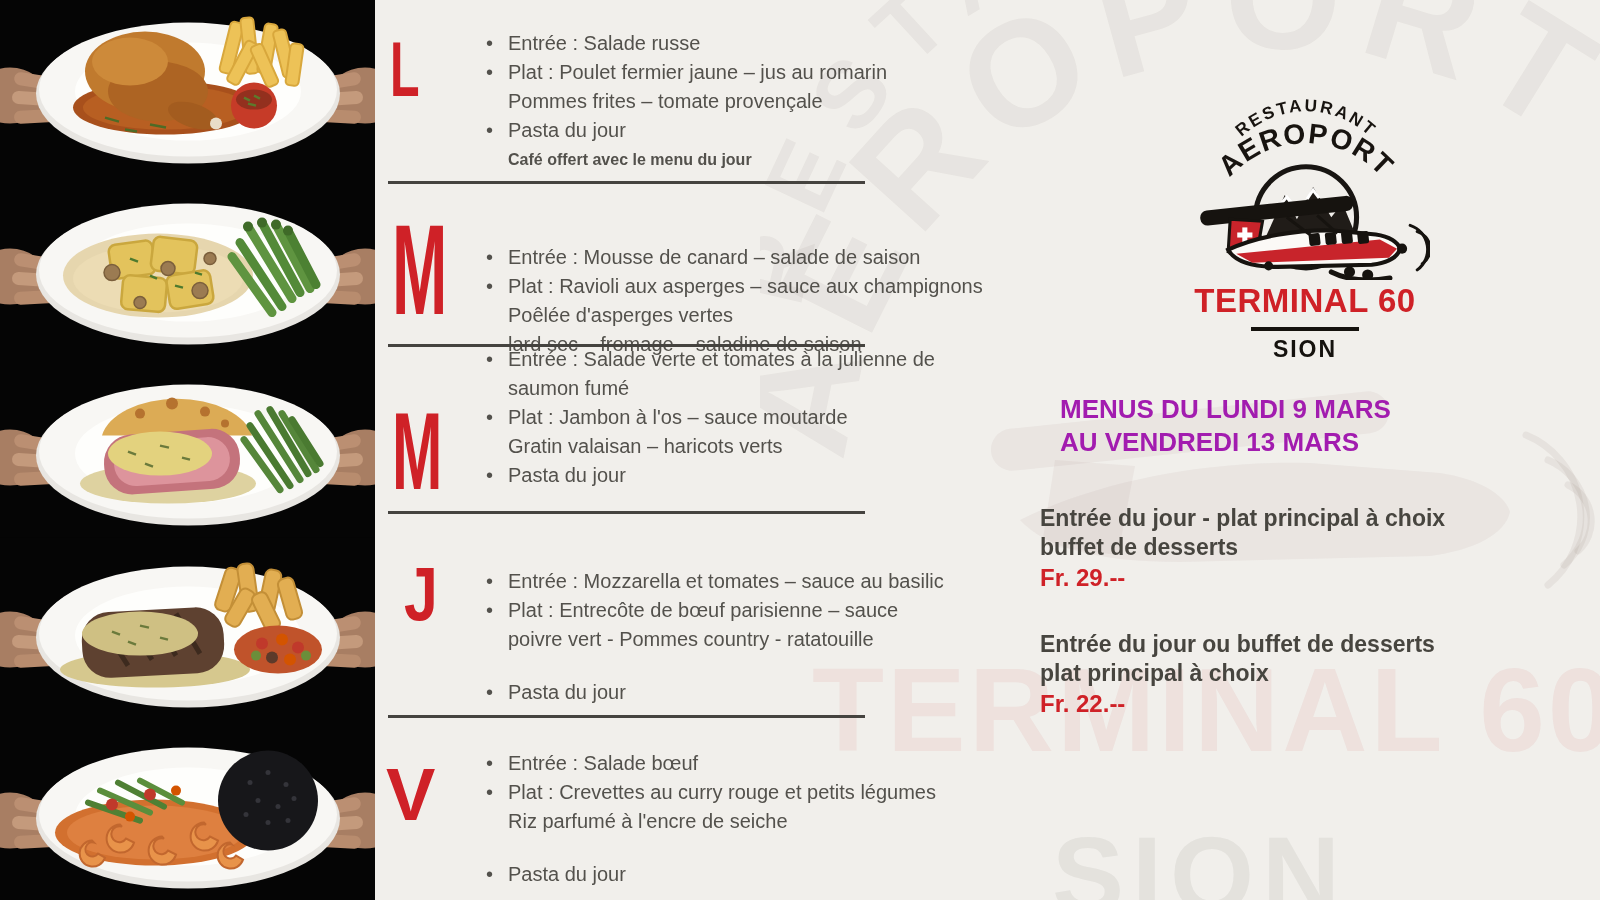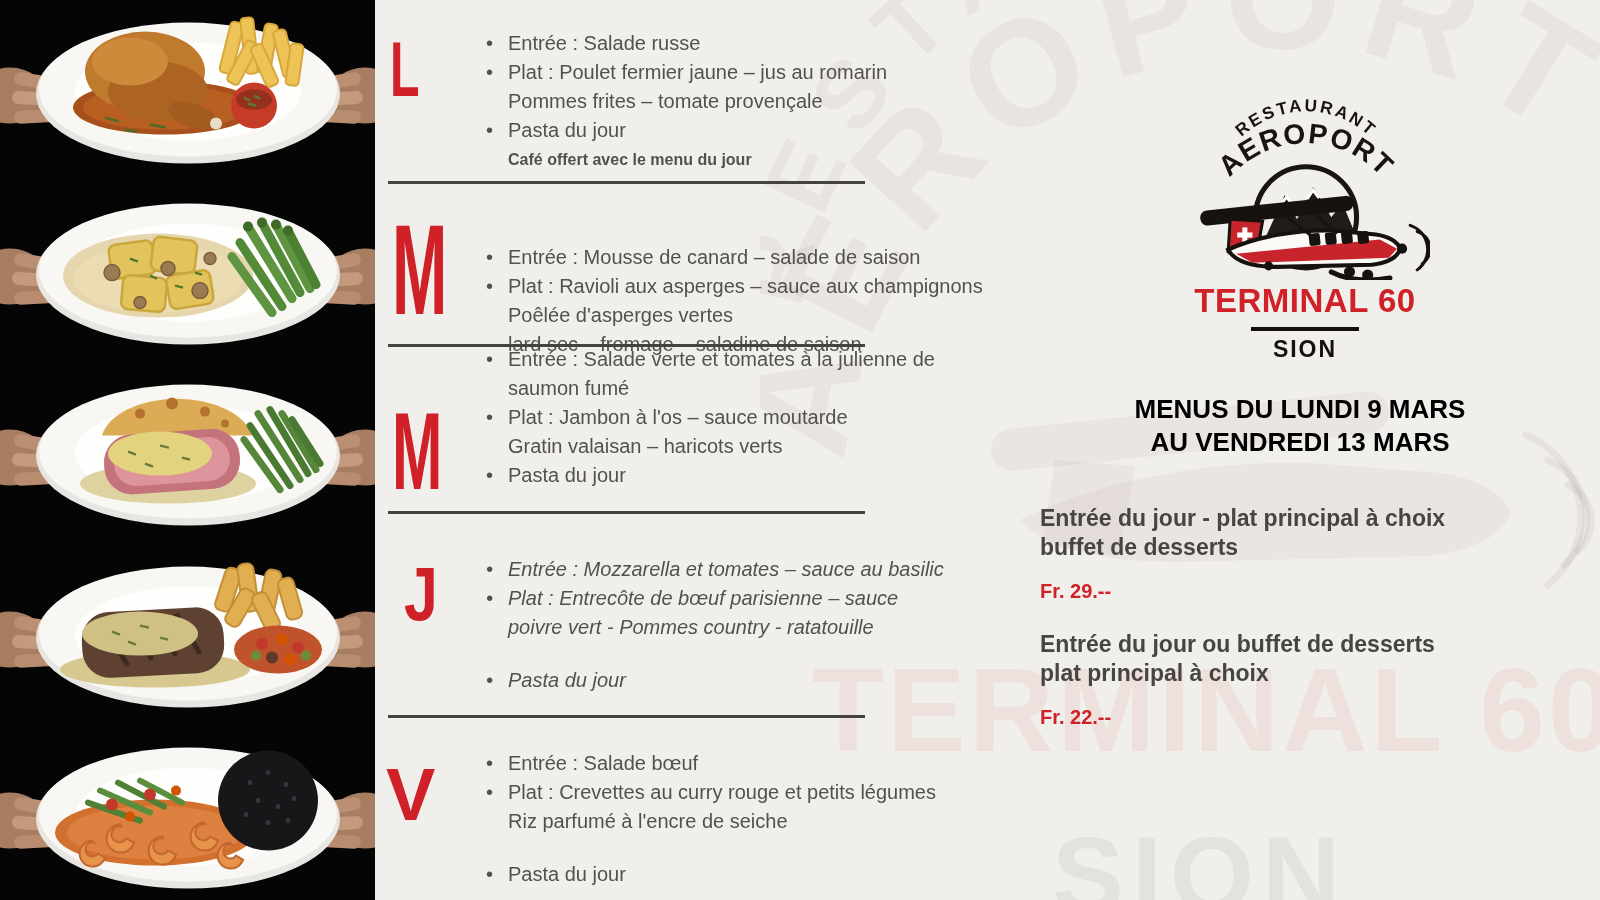--- a/index.html
+++ b/index.html
@@ -37,26 +37,26 @@
   .line.note{font-weight:700;font-size:16px;}
   .line.gap{margin-top:24px;}
   .separator{position:absolute;left:388px;width:477px;height:3px;background:#45433f;}
   
   .logo{position:absolute;left:1180px;top:98px;width:250px;text-align:center;}
   .logo svg{display:block;margin:0 auto;}
   .logo-name{font-size:33px;font-weight:700;color:#cf2127;letter-spacing:0.5px;margin-top:2px;}
   .logo-rule{width:108px;height:4px;background:#15120e;margin:7px auto 5px auto;}
   .logo-city{font-size:23px;font-weight:700;color:#15120e;letter-spacing:2px;}
   .menus-header{
-    position:absolute;left:1060px;top:393px;width:480px;text-align:center;
-    font-size:26px;font-weight:700;color:#000000;line-height:33px;
+    position:absolute;left:1060px;top:393px;width:480px;text-align:left;
+    font-size:26px;font-weight:700;color:#a21caf;line-height:33px;
   }
   .offer{position:absolute;left:1040px;width:520px;text-align:left;
     font-size:23px;font-weight:700;color:#47453f;line-height:29px;}
-  .offer-price{color:#cf2127;font-size:20px;margin-top:15px;}
+  .offer-price{color:#cf2127;font-size:24px;margin-top:1px;}
   .offer-1{top:504px;}
   .offer-2{top:630px;}
 </style>
 </head>
 <body>
 
 <div class="canvas">
 
   <svg class="wm" style="left:760px;top:-70px;" width="840" height="640" viewBox="0 0 840 640">
     <g transform="rotate(-24 420 320)" fill="rgba(55,48,40,0.05)" font-family="Liberation Sans,sans-serif" font-weight="700">
@@ -355,21 +355,21 @@
   <div class="day-items" style="top:345px;">
     <div class="line bullet">Entrée : Salade verte et tomates à la julienne de</div>
     <div class="line">saumon fumé</div>
     <div class="line bullet">Plat : Jambon à l'os – sauce moutarde</div>
     <div class="line">Gratin valaisan – haricots verts</div>
     <div class="line bullet">Pasta du jour</div>
   </div>
 
   <div class="separator" style="top:511px;"></div>
 
-  <div class="day-items" style="top:555px;font-style:italic;">
+  <div class="day-items" style="top:567px;">
     <div class="line bullet">Entrée : Mozzarella et tomates – sauce au basilic</div>
     <div class="line bullet">Plat : Entrecôte de bœuf parisienne – sauce</div>
     <div class="line">poivre vert - Pommes country - ratatouille</div>
     <div class="line bullet gap">Pasta du jour</div>
   </div>
 
   <div class="separator" style="top:715px;"></div>
 
   <div class="day-items" style="top:749px;">
     <div class="line bullet">Entrée : Salade bœuf</div>

